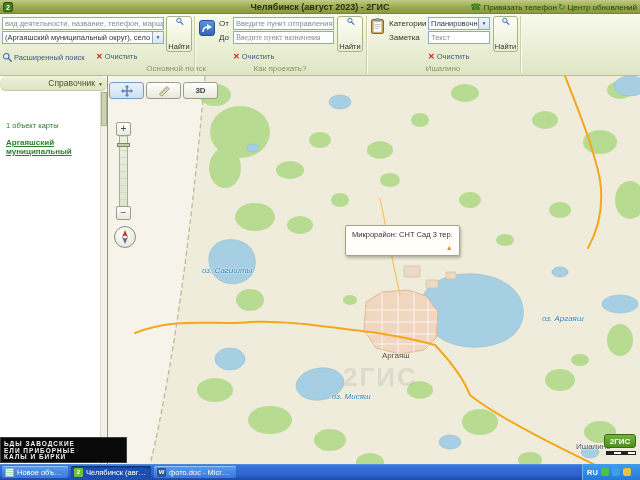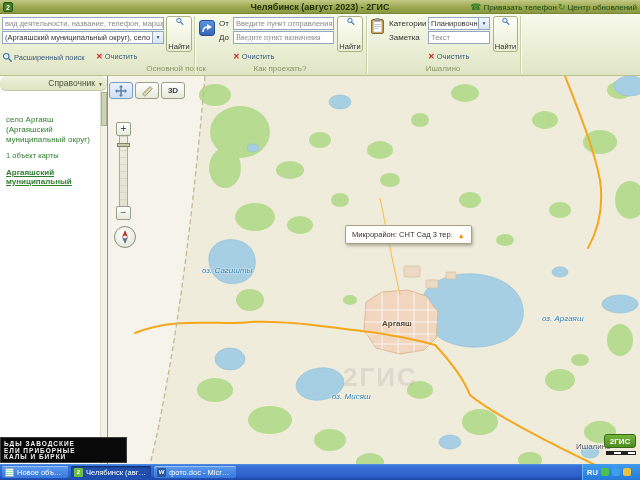--- a/index.html
+++ b/index.html
@@ -71,21 +71,21 @@
     justify-content:space-between; cursor:pointer; }
   .ad div { color:#f2f2f2; font-size:6.5px; font-weight:bold; letter-spacing:1px; line-height:7px;
     white-space:nowrap; overflow:hidden; }
 
   
   .map { position:absolute; left:108px; top:76px; width:532px; height:388px; overflow:hidden;
     background:#f0ecdb; }
   .map svg.base { position:absolute; left:0; top:0; }
 
   .map-toolbar { position:absolute; left:1px; top:6px; display:flex; gap:2px; z-index:4; }
-  .map-btn { width:24px; height:17px; background:linear-gradient(#ffffff,#e6e9da);
+  .map-btn { width:35px; height:17px; background:linear-gradient(#ffffff,#e6e9da);
     border:1px solid #98a088; border-radius:3px; display:flex; align-items:center; justify-content:center;
     font-size:8px; color:#444; font-weight:bold; cursor:pointer; }
   .map-btn.active { background:linear-gradient(#eaf2fb,#cfe0f2); border-color:#7a9cc0; }
 
   .zoom { position:absolute; left:8px; top:46px; width:15px; z-index:4; }
   .zoom-btn { width:15px; height:14px; background:linear-gradient(#fff,#e6e9da);
     border:1px solid #98a088; border-radius:2px; font-size:10px; line-height:11px; text-align:center;
     color:#445; cursor:pointer; }
   .zoom-track { width:9px; margin:0 3px; height:70px; position:relative;
     background:repeating-linear-gradient(#d4d8c4 0 1px, transparent 1px 7px),
@@ -93,28 +93,28 @@
     border-left:1px solid #a8ae96; border-right:1px solid #a8ae96; cursor:pointer; }
   .zoom-handle { position:absolute; left:-3px; right:-3px; top:7px; height:4px; background:#c3cbaa;
     border:1px solid #7e8866; cursor:grab; }
 
   .compass { position:absolute; left:6px; top:150px; width:22px; height:22px; border-radius:50%;
     background:radial-gradient(circle at 40% 35%, #ffffff, #dde2d2); border:1px solid #8a917a;
     z-index:4; display:flex; align-items:center; justify-content:center; cursor:pointer; }
 
   .tooltip { position:absolute; left:237px; top:149px; background:#fffefa; border:1px solid #a8a188;
     border-radius:2px; box-shadow:1px 2px 3px rgba(60,60,40,.35); padding:4px 6px;
-    display:flex; align-items:flex-end; gap:5px; z-index:5; }
+    display:flex; align-items:flex-end; gap:5px; z-index:5;flex-direction:column; }
   .tooltip .txt { font-size:7.5px; color:#333; white-space:nowrap; }
   .tooltip .warn { color:#f08c00; font-size:7px; line-height:7px; }
 
   .map-label { position:absolute; font-size:8px; color:#2e7fae; font-style:italic;
     text-shadow:0 0 2px #fff, 0 0 2px #fff; white-space:nowrap; z-index:3; }
   .map-label.place { color:#555; font-style:normal; }
-  .map-label.town { color:#5a4632; font-style:normal; font-weight:bold; }
+  .map-label.town { color:#5a4632; font-style:normal; font-weight:normal;margin-top:32px; }
 
   .watermark { position:absolute; left:235px; top:286px; font-size:26px; font-weight:bold;
     color:rgba(90,90,90,.12); letter-spacing:2px; z-index:2; }
 
   .gis-logo { position:absolute; right:4px; top:358px; width:32px; height:14px;
     background:linear-gradient(#76b33c,#4e8f22); border:1px solid #396a18; border-radius:3px;
     color:#fff; font-size:8px; font-weight:bold; display:flex; align-items:center; justify-content:center;
     z-index:4; cursor:pointer; }
   .scalebar { position:absolute; right:4px; top:375px; width:30px; height:4px;
     background:repeating-linear-gradient(90deg,#222 0 7px,#fff 7px 14px); border:1px solid #222; z-index:4; }
@@ -254,21 +254,20 @@
 
     <div class="rib-div" style="left:520px;"></div>
   </div>
 
   <div class="sidebar">
     <div class="sb-header">
       <span>Справочник</span>
       <span class="arr"></span>
     </div>
     <div class="sb-content">
-      <div class="res-title">село Аргаяш (Аргаяшский муниципальный округ)</div>
       <div class="res-count">1 объект карты</div>
       <span class="res-link">Аргаяшский муниципальный</span>
     </div>
     <div class="sb-scroll">
       <div class="sb-thumb"></div>
     </div>
   </div>
 
   <div class="ad">
     <div>ЬДЫ ЗАВОДСКИЕ</div>

